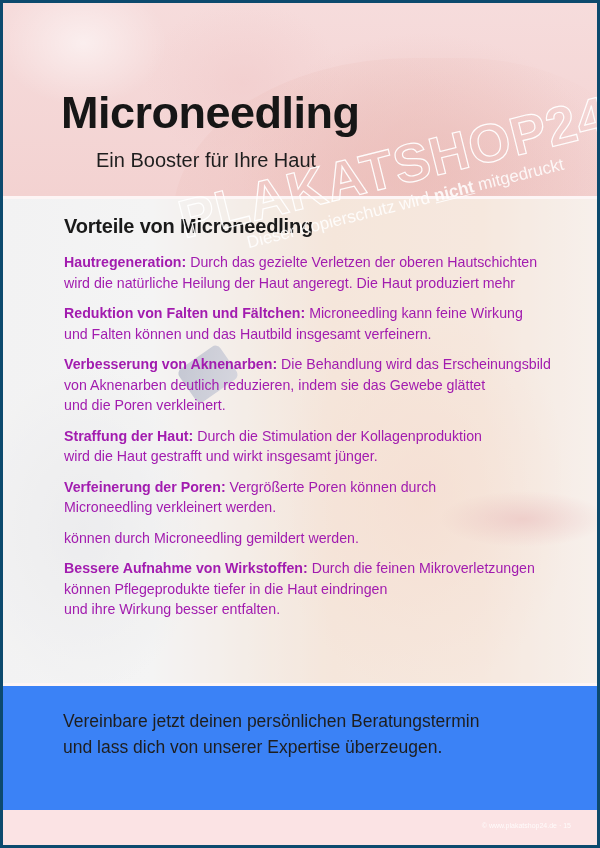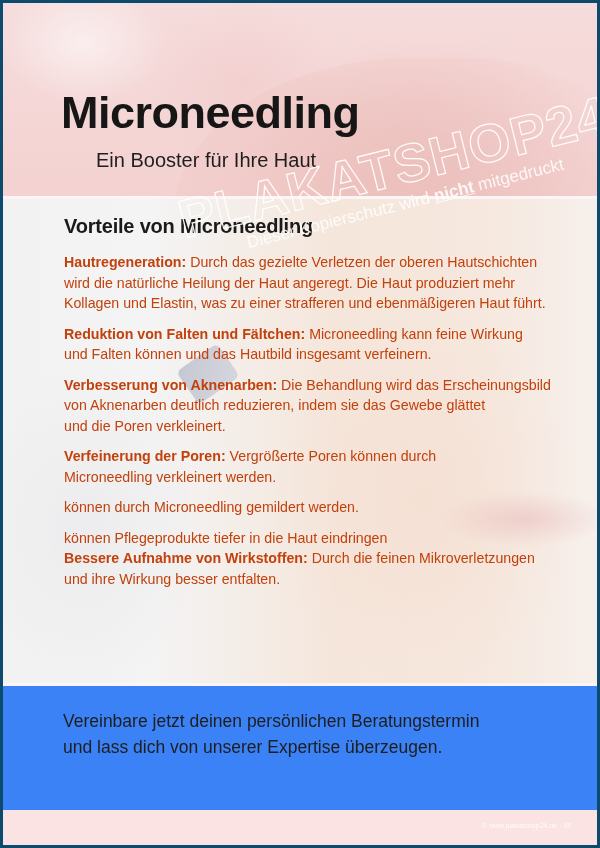--- a/index.html
+++ b/index.html
@@ -47,21 +47,21 @@
     .device {
       position: absolute; left: 180px; top: 155px; width: 50px; height: 40px;
       background: linear-gradient(135deg, #6b7597, #9aa3c0);
       transform: rotate(-35deg); border-radius: 6px; opacity: 0.55;
     }
 
     .content { position: absolute; left: 61px; top: 212px; width: 520px; }
     .section-heading {
       font-size: 20px; font-weight: bold; color: #1a1a1a; margin-bottom: 14px; letter-spacing: -0.2px;
     }
-    .benefit { font-size: 14.2px; line-height: 20.5px; color: #c2410c; margin-bottom: 10px; }
+    .benefit { font-size: 14.2px; line-height: 20.5px; color: #a21caf; margin-bottom: 10px; }
     .benefit b { font-weight: bold; }
     .benefit .line { display: block; white-space: nowrap; }
 
     
     .footer {
       position: absolute; left: 0; top: 683px; width: 600px; height: 124px;
       background: #3b82f6;
     }
     .cta { position: absolute; left: 60px; top: 22px; font-size: 17.5px; line-height: 26px; color: #1e1e1e; }
     .cta .line { display: block; white-space: nowrap; }
@@ -101,47 +101,50 @@
     <div class="device"></div>
     <div class="middle-veil"></div>
   </div>
 
   <div class="content">
     <h2 class="section-heading">Vorteile von Microneedling</h2>
 
     <div class="benefit">
       <span class="line"><b>Hautregeneration:</b> <span>Durch das gezielte Verletzen der oberen Hautschichten</span></span>
       <span class="line">wird die natürliche Heilung der Haut angeregt. Die Haut produziert mehr</span>
-      <span class="line">Kollagen und Elastin, was zu einer strafferen und ebenmäßigeren Haut führt.</span>
     </div>
 
     <div class="benefit">
       <span class="line"><b>Reduktion von Falten und Fältchen:</b> <span>Microneedling kann feine Wirkung</span></span>
       <span class="line">und Falten können und das Hautbild insgesamt verfeinern.</span>
     </div>
 
     <div class="benefit">
       <span class="line"><b>Verbesserung von Aknenarben:</b> <span>Die Behandlung wird das Erscheinungsbild</span></span>
       <span class="line">von Aknenarben deutlich reduzieren, indem sie das Gewebe glättet</span>
       <span class="line">und die Poren verkleinert.</span>
     </div>
 
+    <div class="benefit">
+      <span class="line"><b>Straffung der Haut:</b> <span>Durch die Stimulation der Kollagenproduktion</span></span>
+      <span class="line">wird die Haut gestrafft und wirkt insgesamt jünger.</span>
+    </div>
 
     <div class="benefit">
       <span class="line"><b>Verfeinerung der Poren:</b> <span>Vergrößerte Poren können durch</span></span>
       <span class="line">Microneedling verkleinert werden.</span>
     </div>
 
     <div class="benefit">
       <span class="line">können durch Microneedling gemildert werden.</span>
     </div>
 
     <div class="benefit">
+      <span class="line"><b>Bessere Aufnahme von Wirkstoffen:</b> <span>Durch die feinen Mikroverletzungen</span></span>
       <span class="line">können Pflegeprodukte tiefer in die Haut eindringen</span>
-      <span class="line"><b>Bessere Aufnahme von Wirkstoffen:</b> <span>Durch die feinen Mikroverletzungen</span></span>
       <span class="line">und ihre Wirkung besser entfalten.</span>
     </div>
   </div>
 
   <div class="sep-line" style="top:680px;"></div>
 
   <div class="footer">
     <div class="cta">
       <span class="line">Vereinbare jetzt deinen persönlichen Beratungstermin</span>
       <span class="line">und lass dich von unserer Expertise überzeugen.</span>

